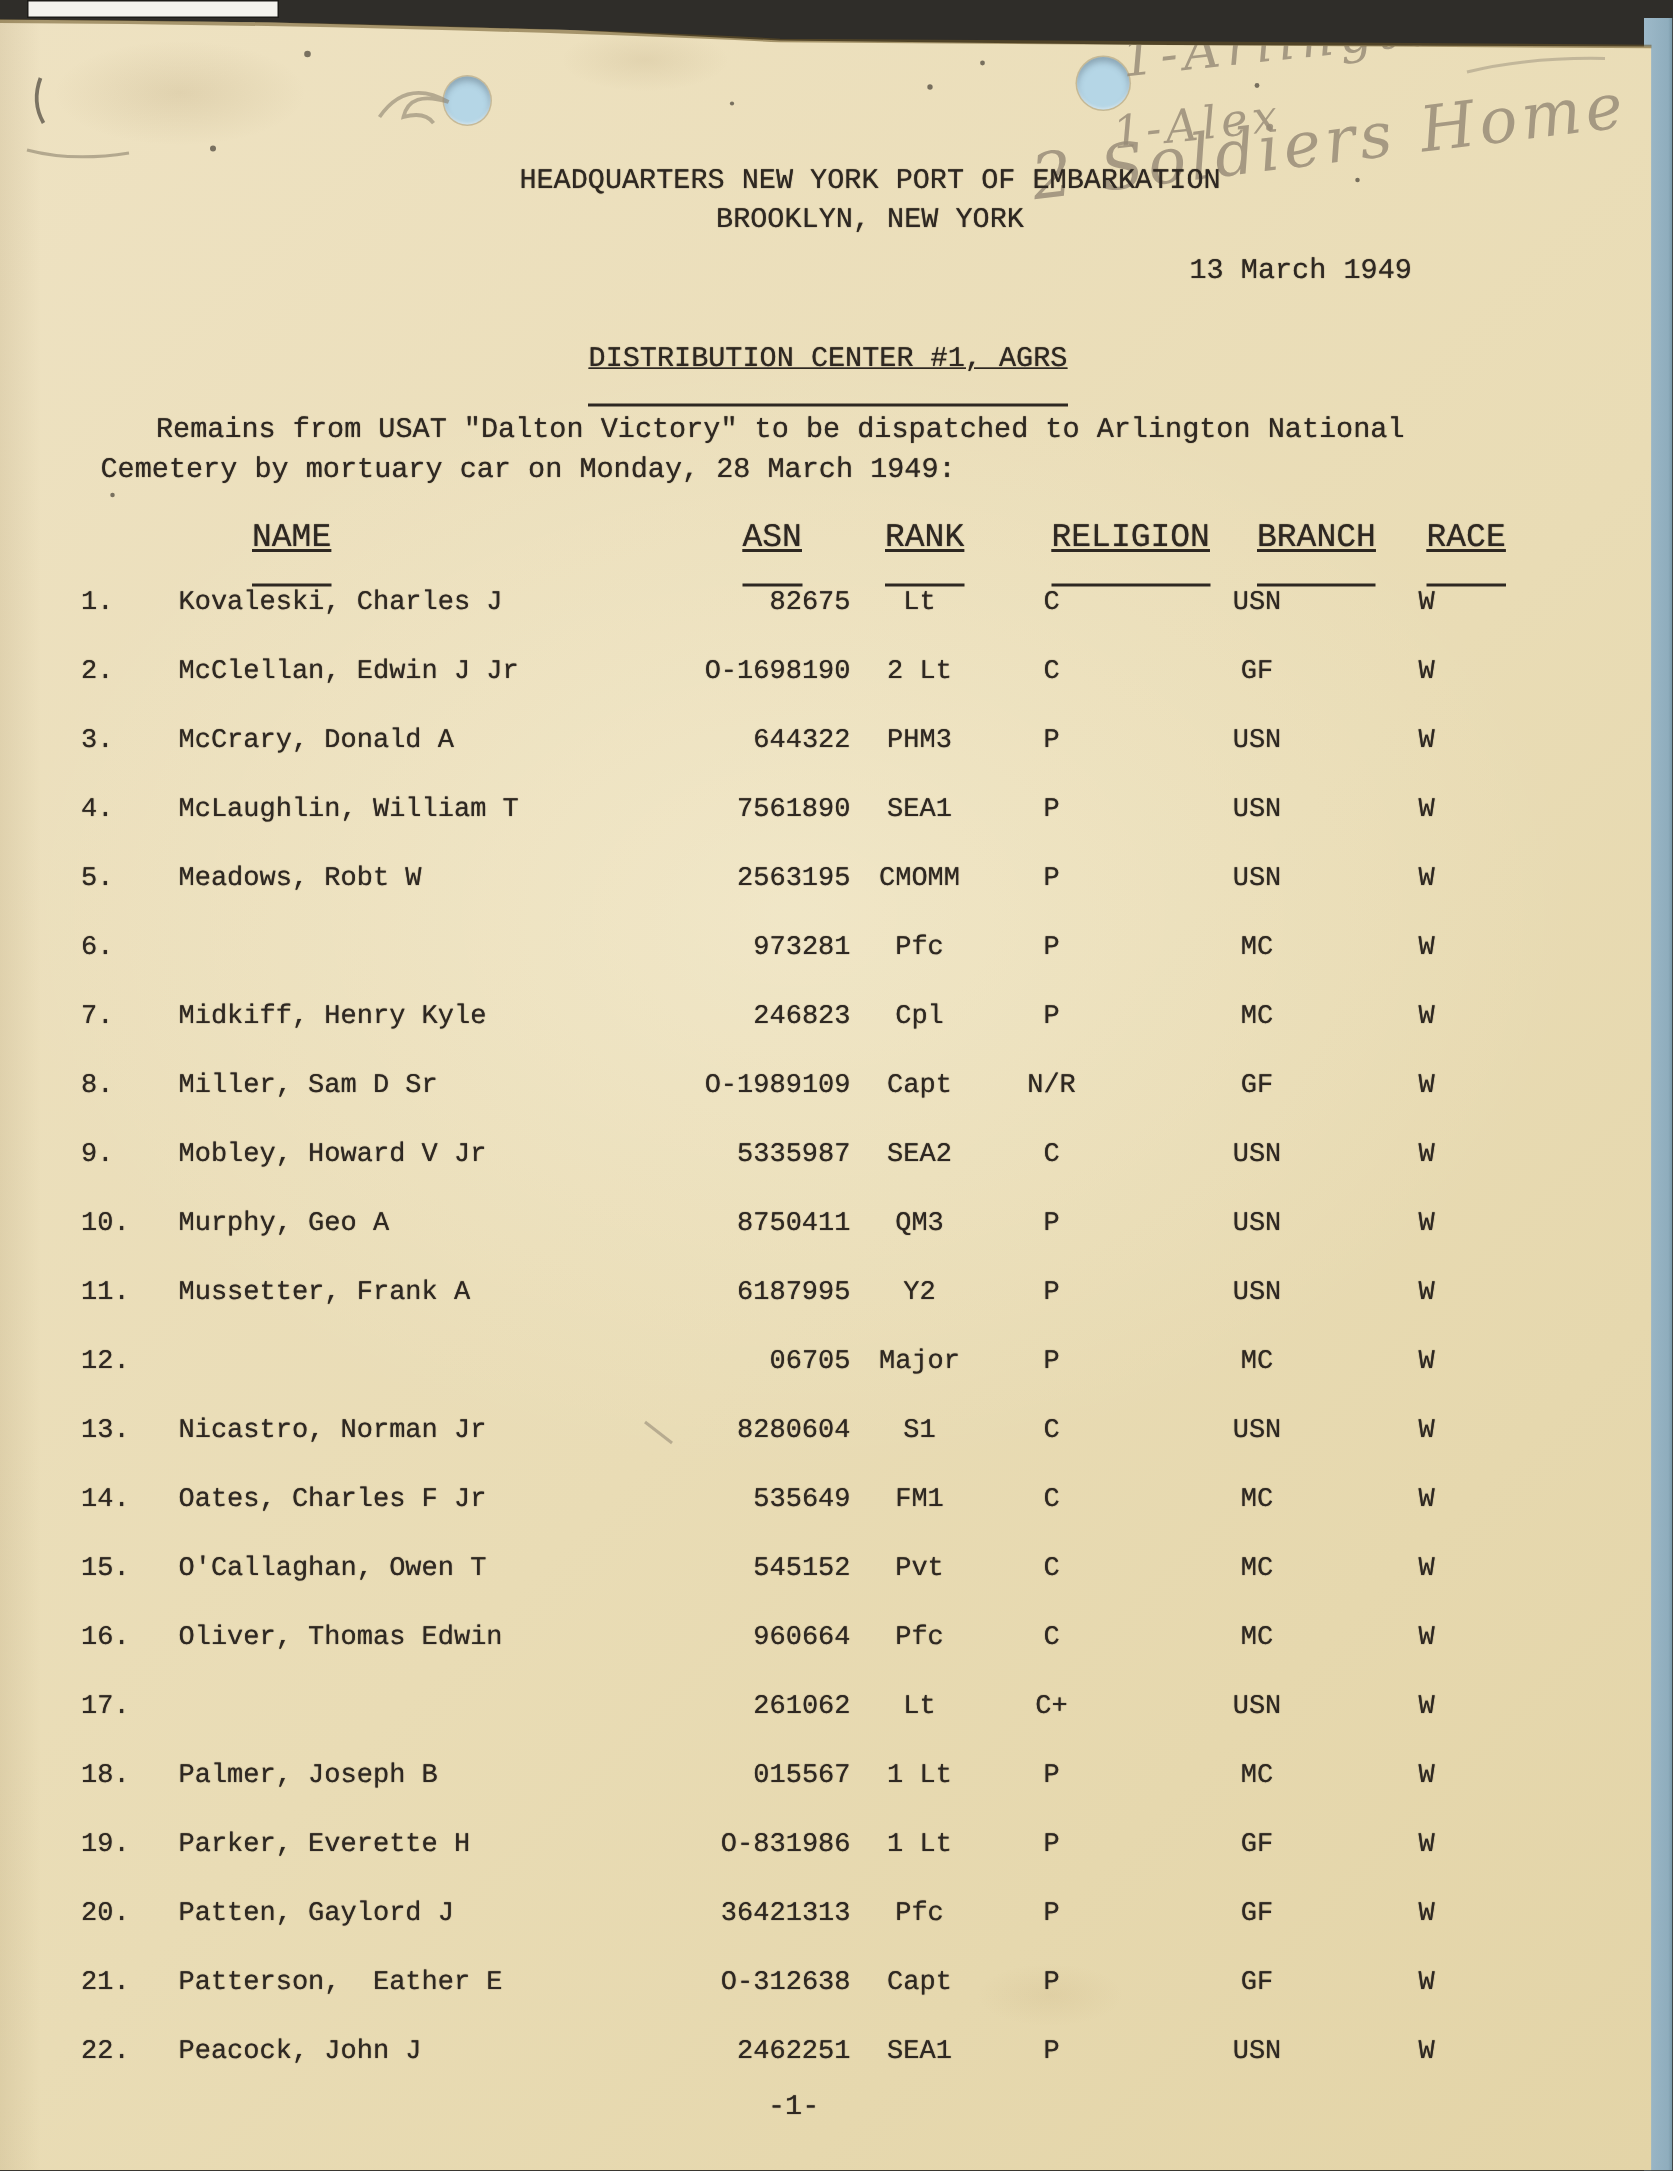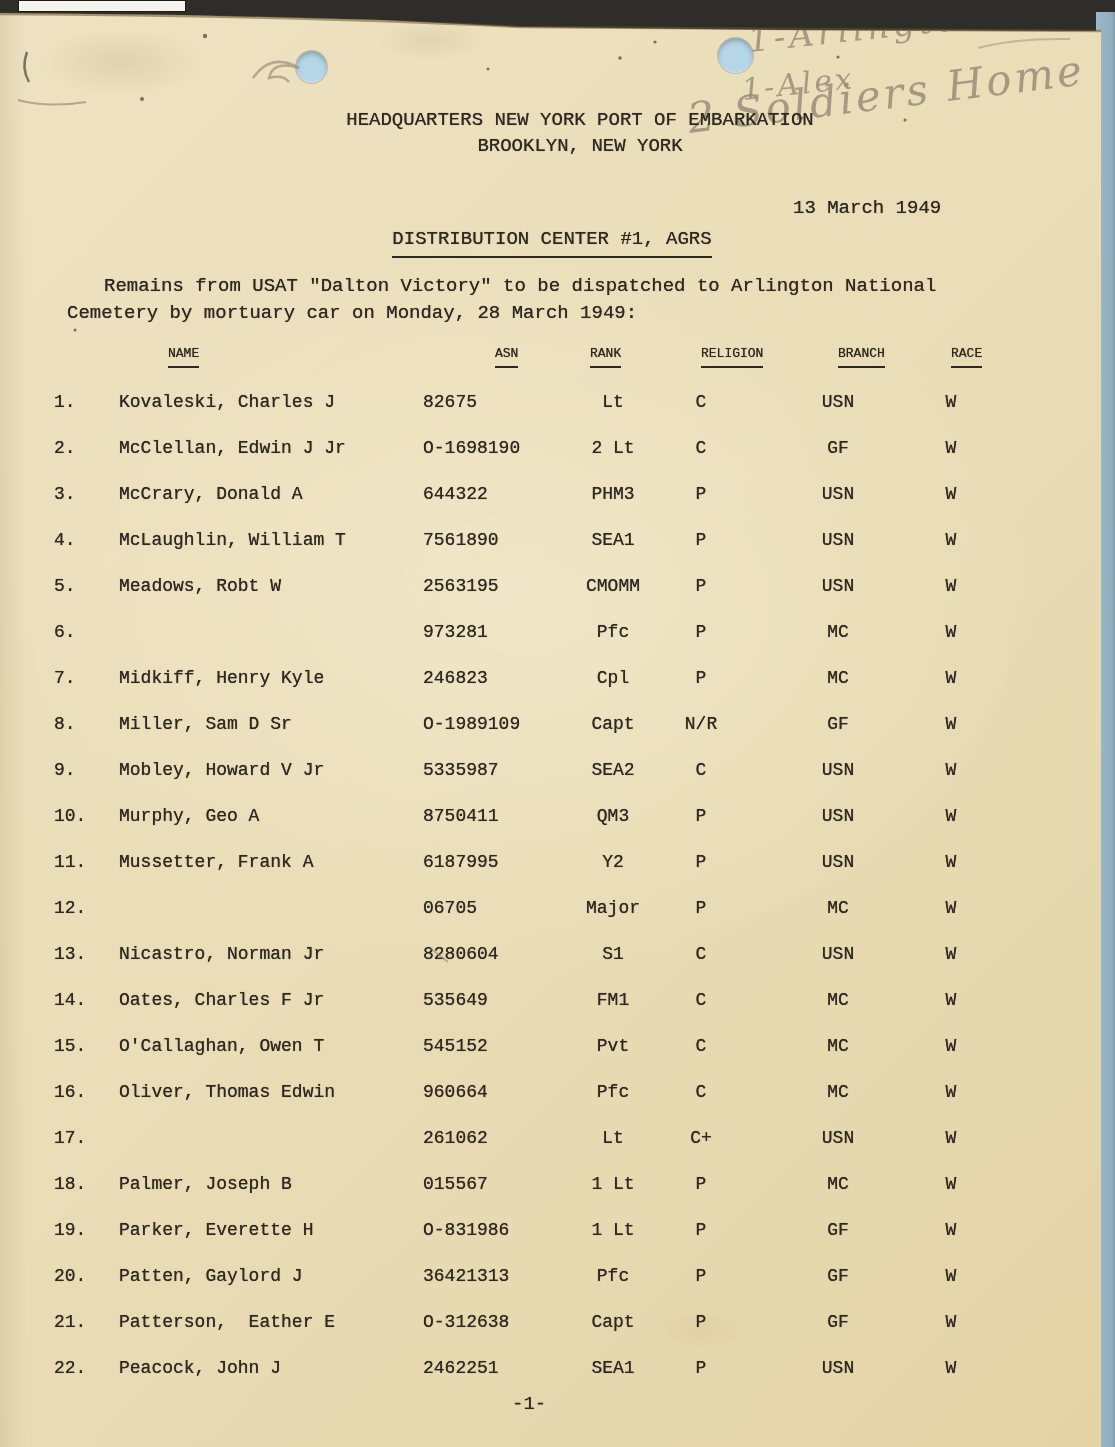--- a/index.html
+++ b/index.html
@@ -27,37 +27,37 @@
       radial-gradient(70px 30px at 700px 1330px, rgba(150,115,60,.08), transparent 70%),
       radial-gradient(700px 500px at 48% 42%, rgba(255,251,234,.30), transparent 75%),
       linear-gradient(90deg, rgba(110,80,35,.10), transparent 2.5%),
       linear-gradient(135deg,#eee2c2 0%,#e9dcb5 55%,#e3d4a7 100%);
     clip-path:polygon(0 13px,180px 15px,380px 20px,520px 27px,780px 30px,1101px 31px,1101px 1447px,0 1447px);
   }
   .typed{position:absolute;color:var(--ink);font-size:19px;line-height:24px;
     text-shadow:0 0 .7px rgba(45,34,22,.85);white-space:pre;}
   .centered{left:30px;width:1100px;text-align:center;}
   .title-center{left:0;width:1104px;text-align:center;}
-  .u{display:inline-block;border-bottom:2px solid var(--ink);padding-bottom:5px;}
-  
-  .thead{position:absolute;top:346px;left:0;width:1101px;height:30px;font-size:13px;}
+  .u{display:inline-block;border-bottom:2px solid var(--ink);padding-bottom:18px;text-decoration:underline;}
+  
+  .thead{position:absolute;top:346px;left:0;width:1101px;height:30px;font-size:22px;}
   .thead span,.row span{position:absolute;color:var(--ink);
     text-shadow:0 0 .7px rgba(45,34,22,.85);white-space:pre;}
   .h-name{left:168px;}
   .h-asn{left:423px;width:144px;text-align:center;}
   .h-rank{left:545px;width:90px;text-align:center;}
   .h-rel{left:654px;width:94px;text-align:center;}
   .h-branch{left:786px;width:104px;text-align:center;}
   .h-race{left:920px;width:62px;text-align:center;}
   .rows{position:absolute;top:386px;left:0;width:1101px;}
   .row{position:relative;height:46px;font-size:18px;}
   .row span{top:6px;}
   .c-num{left:54px;width:58px;}
   .c-name{left:119px;width:330px;}
-  .c-asn{left:423px;width:144px;text-align:left;}
+  .c-asn{left:423px;width:144px;text-align:right;}
   .c-rank{left:563px;width:100px;text-align:center;}
   .c-rel{left:654px;width:94px;text-align:center;}
   .c-branch{left:786px;width:104px;text-align:center;}
   .c-race{left:920px;width:62px;text-align:center;}
   
   .hole{position:absolute;border-radius:50%;background:var(--hole);
     box-shadow:inset 0 3px 4px rgba(60,75,90,.35), inset 0 -1px 2px rgba(255,255,255,.45), 0 0 0 1px rgba(100,85,50,.28);}
   .hole1{left:296px;top:51px;width:31px;height:32px;}
   .hole2{left:718px;top:38px;width:35px;height:35px;}
   
@@ -80,21 +80,21 @@
   <div class="hole hole1"></div>
   <div class="hole hole2"></div>
 
   <div class="pencil note1">1-Arlington</div>
   <div class="pencil note2">1-Alex</div>
   <div class="pencil note3">2 Soldiers Home</div>
 
   <div class="typed centered" style="top:108px;">HEADQUARTERS NEW YORK PORT OF EMBARKATION</div>
   <div class="typed centered" style="top:134px;">BROOKLYN, NEW YORK</div>
 
-  <div class="typed" style="left:793px;top:196px;">13 March 1949</div>
+  <div class="typed" style="left:793px;top:168px;">13 March 1949</div>
 
   <div class="typed title-center" style="top:227px;"><span class="u">DISTRIBUTION CENTER #1, AGRS</span></div>
 
   <div class="typed" style="left:104px;top:274px;">Remains from USAT "Dalton Victory" to be dispatched to Arlington National</div>
   <div class="typed" style="left:67px;top:301px;">Cemetery by mortuary car on Monday, 28 March 1949:</div>
 
   <div class="thead">
     <span class="h-name"><span class="u">NAME</span></span>
     <span class="h-asn"><span class="u">ASN</span></span>
     <span class="h-rank"><span class="u">RANK</span></span>

